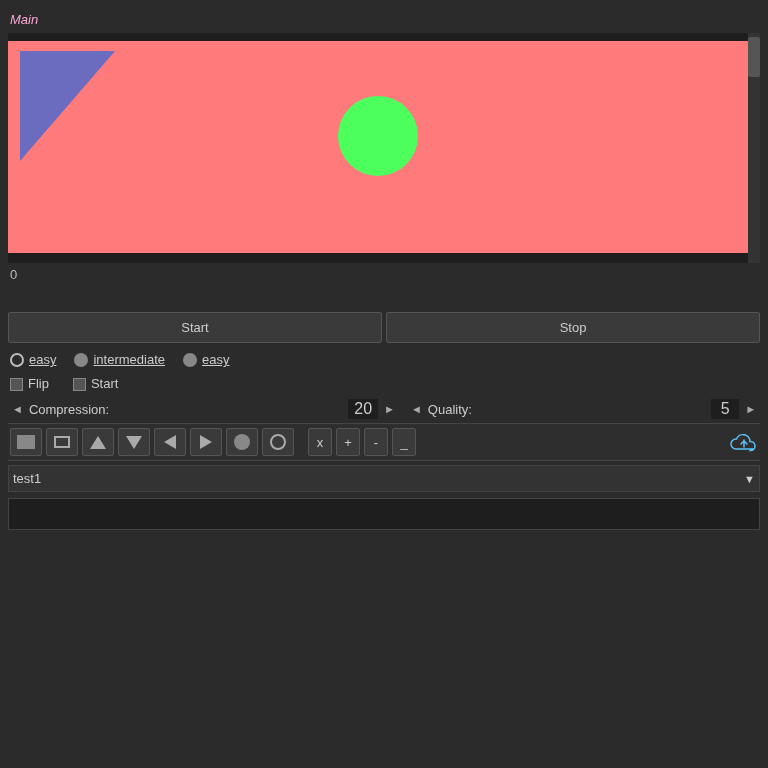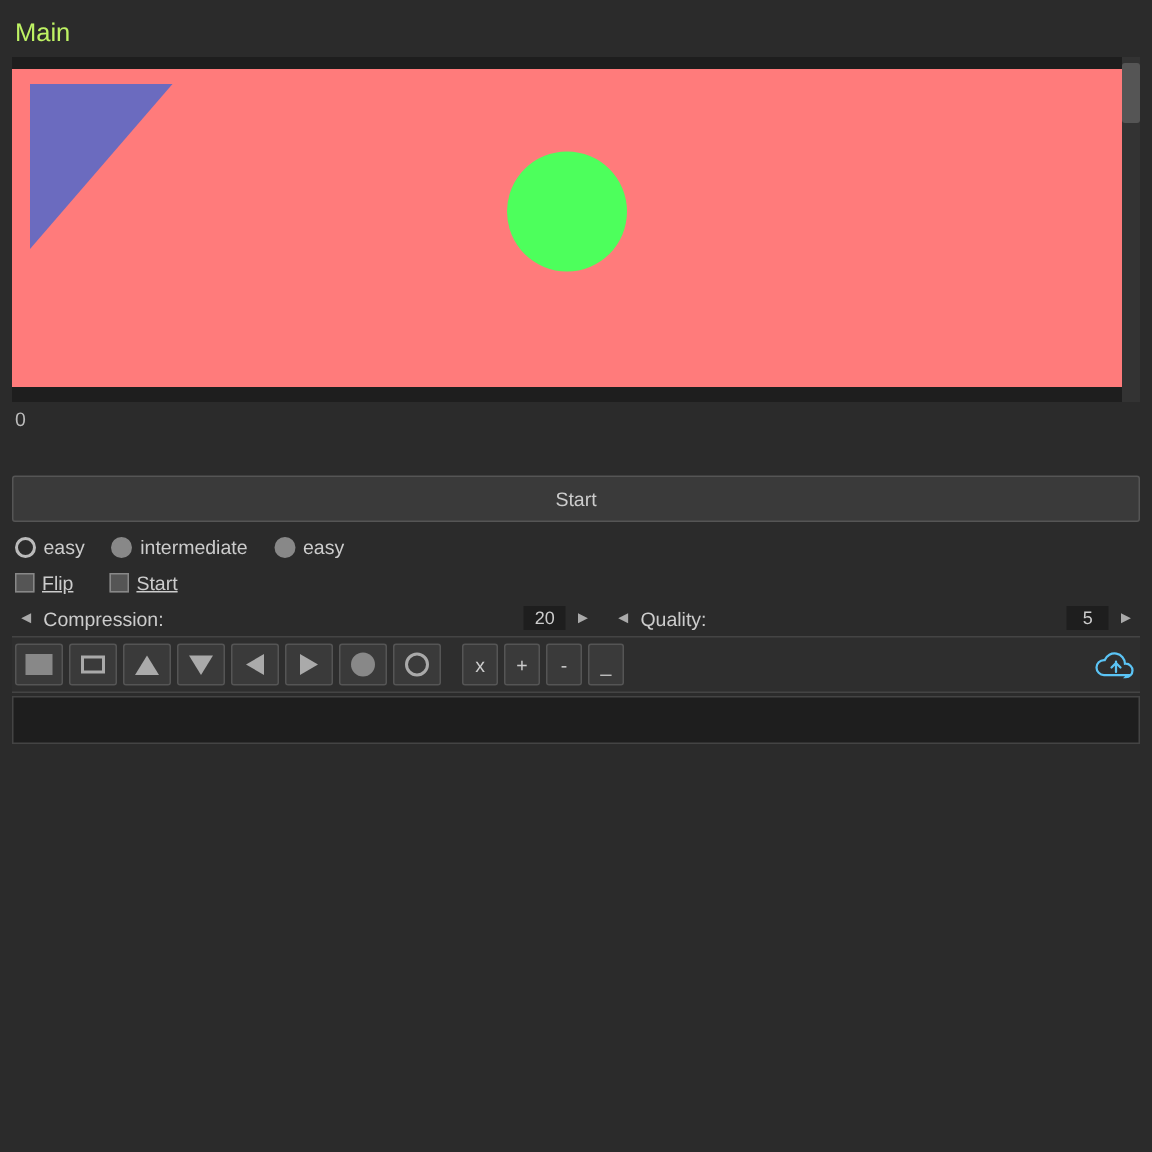--- a/index.html
+++ b/index.html
@@ -12,23 +12,24 @@
       height: 768px;
       overflow: hidden;
     }
     .app-container {
       padding: 8px;
       display: flex;
       flex-direction: column;
       gap: 0;
     }
     .title {
-      color: #bef264;
-      font-size: 17px;
+      color: #f9a8d4;
+      font-size: 13px;
       padding: 4px 2px 6px 2px;
+      font-style: italic;
     }
     .preview-wrapper {
       position: relative;
       background: #1e1e1e;
       height: 230px;
       margin-bottom: 0;
     }
     .scrollbar-track {
       position: absolute;
       right: 0;
@@ -89,20 +90,21 @@
       font-size: 13px;
       cursor: pointer;
       text-align: center;
       border-radius: 2px;
     }
     .radio-row {
       display: flex;
       align-items: flex-end;
       gap: 4px;
       padding: 5px 2px;
+      text-decoration: underline;
     }
     .radio-group {
       display: flex;
       align-items: center;
       gap: 18px;
       flex: 1;
     }
     .radio-item {
       display: flex;
       align-items: center;
@@ -125,23 +127,22 @@
       background: #888;
     }
     .checkbox-row {
       display: flex;
       align-items: center;
       gap: 24px;
       padding: 4px 2px;
     }
     .checkbox-item {
       display: flex;
-      align-items: center;
+      align-items: flex-end;
       gap: 5px;
-      text-decoration: underline;
     }
     .checkbox-box {
       width: 13px;
       height: 13px;
       border: 1px solid #888;
       background: #555;
       display: inline-block;
       flex-shrink: 0;
     }
     .slider-row {
@@ -156,21 +157,21 @@
       border: none;
       color: #aaa;
       cursor: pointer;
       font-size: 11px;
       padding: 0 2px;
     }
     .slider-value {
       background: #1e1e1e;
       color: #ccc;
       padding: 1px 6px;
-      font-size: 12px;
+      font-size: 16px;
       min-width: 28px;
       text-align: center;
     }
     .spacer { flex: 1; }
     .toolbar-row {
       display: flex;
       align-items: center;
       gap: 4px;
       padding: 4px 2px;
       border-top: 1px solid #444;
@@ -273,20 +274,21 @@
       <div class="scrollbar-thumb"></div>
     </div>
   </div>
 
   <div class="counter-row">
     <span>0</span>
   </div>
 
   <div class="btn-row">
     <button class="btn">Start</button>
+    <button class="btn">Stop</button>
   </div>
 
   <div class="radio-row">
     <div class="radio-group">
       <div class="radio-item">
         <span class="radio-circle active"></span>
         <span>easy</span>
       </div>
       <div class="radio-item">
         <span class="radio-circle filled"></span>
@@ -354,15 +356,19 @@
     <div class="tool-text-btn">-</div>
     <div class="tool-text-btn">_</div>
     <button class="cloud-btn">
       <svg width="28" height="22" viewBox="0 0 28 22" fill="none" xmlns="http://www.w3.org/2000/svg">
         <path d="M22 18H6a5 5 0 010-10c.17 0 .34.01.51.02A7 7 0 0120 10.5c.16-.01.33-.02.5-.02a4.5 4.5 0 010 9z" stroke="#5bc4f5" stroke-width="1.5" fill="none"></path>
         <path d="M14 9v7M11 13l3-3 3 3" stroke="#5bc4f5" stroke-width="1.5" stroke-linecap="round" stroke-linejoin="round"></path>
       </svg>
     </button>
   </div>
 
+  <div class="dropdown-row">
+    <span class="dropdown-label">test1</span>
+    <span class="dropdown-arrow">▼</span>
+  </div>
 
   <div class="bottom-input"></div>
 </div>
 
 </body></html>

